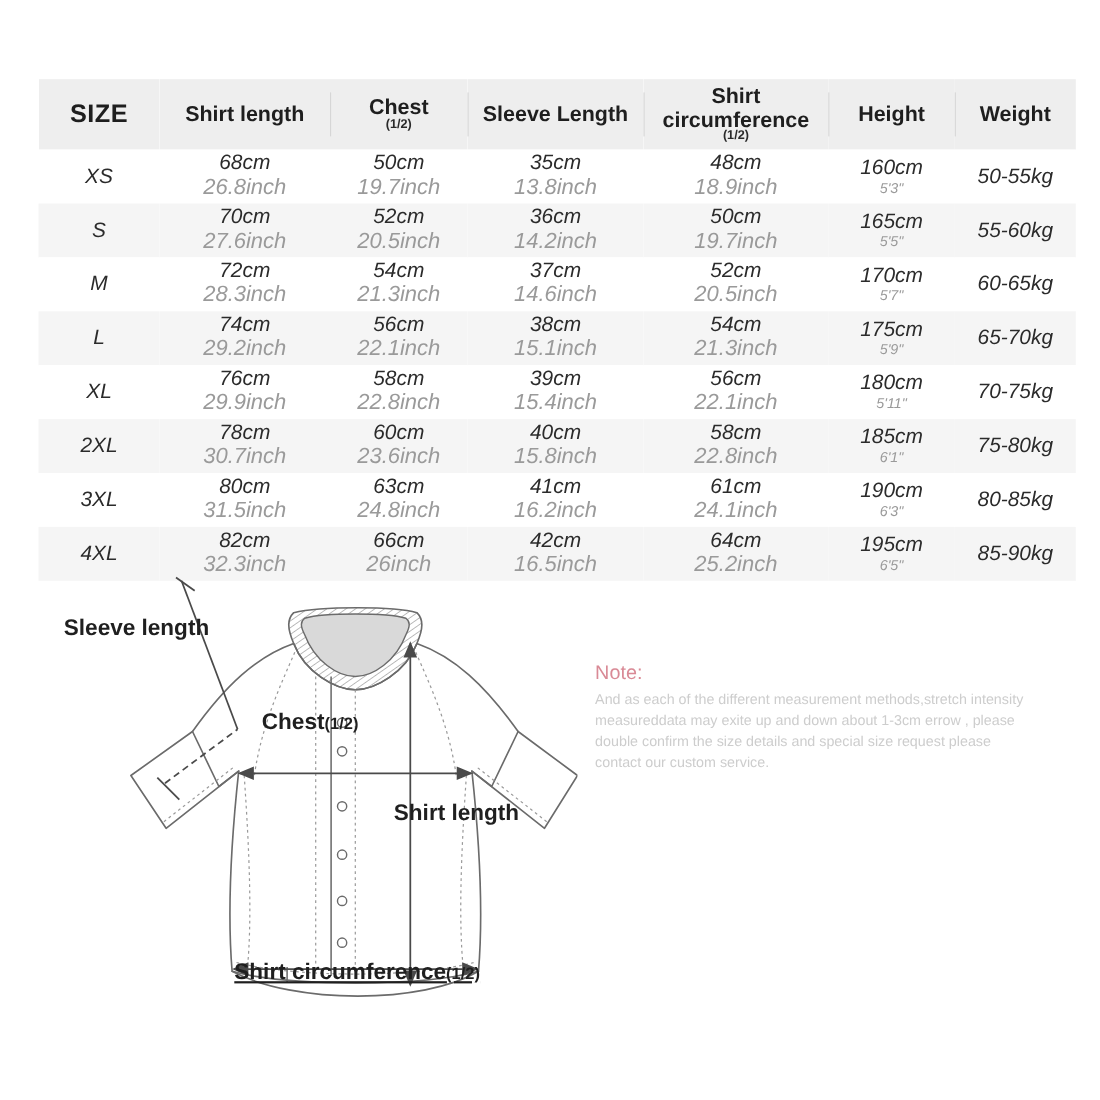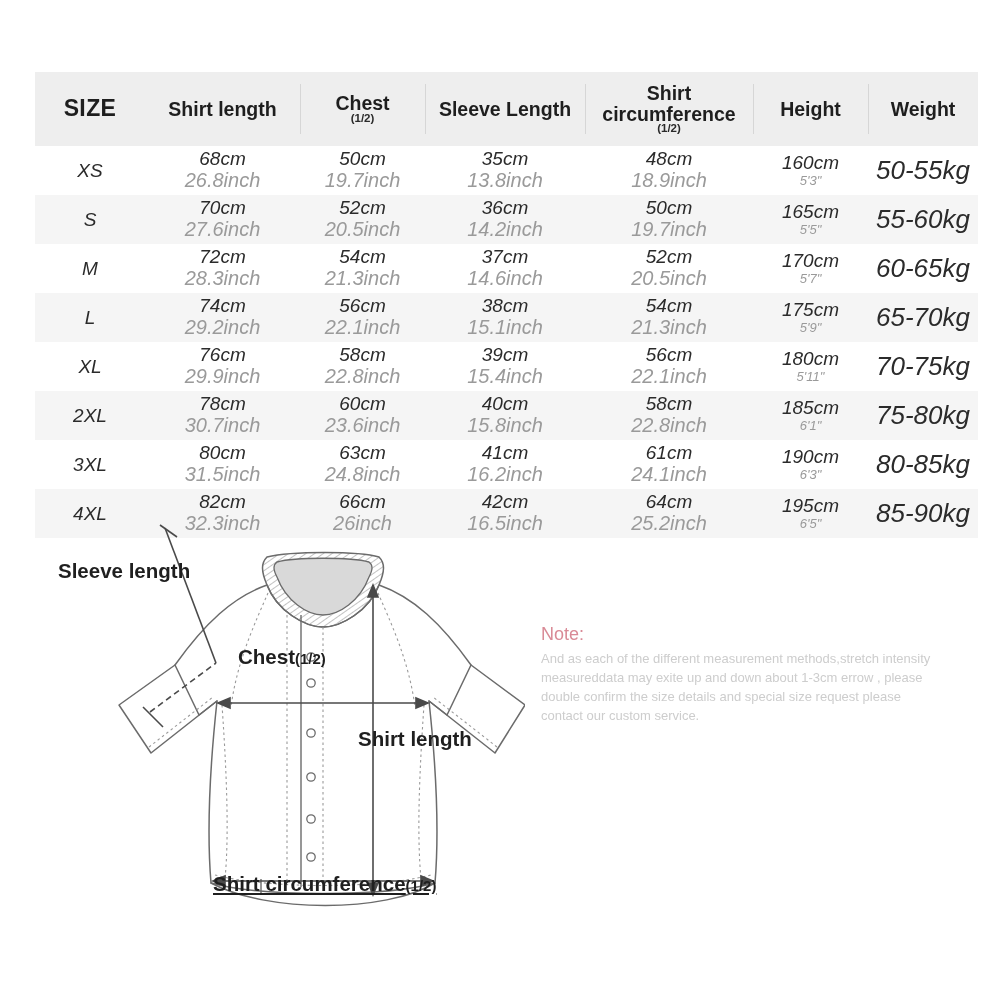--- a/index.html
+++ b/index.html
@@ -25,21 +25,21 @@
     table-layout: fixed;
   }
   #size-table td, #size-table th {
     padding: 0;
     margin: 0;
     text-align: center;
     vertical-align: middle;
   }
   .hdr-row {
     background: #eeeeee;
-    height: 74px;
+    height: 64px;
   }
   .hdr-cell {
     font-size: 19.5px;
     font-weight: bold;
     color: #1e1e1e;
     line-height: 1.04;
     position: relative;
   }
   .hdr-cell.divided::before {
     content: "";
@@ -80,21 +80,21 @@
     color: #9a9a9a;
     line-height: 1.08;
   }
   .cell-dual .ft {
     display: block;
     font-size: 13px;
     color: #9a9a9a;
     line-height: 1.08;
   }
   .cell-single {
-    font-size: 26px;
+    font-size: 19px;
     color: #2b2b2b;
   }
 
   
   #diagram-area {
     position: absolute;
     left: 0;
     top: 515px;
     width: 1000px;
     height: 420px;
@@ -114,21 +114,21 @@
   }
   #label-sleeve { left: 58px;  top: 559px; }
   #label-chest  { left: 238px; top: 645px; }
   #label-length { left: 358px; top: 727px; }
   #label-circ   { left: 213px; top: 872px; text-decoration: underline; }
 
   
   #note-block {
     position: absolute;
     left: 541px;
-    top: 622px;
+    top: 599px;
     width: 400px;
   }
   #note-title {
     font-size: 18px;
     color: #d98a96;
     line-height: 1.42;
     margin-bottom: 1px;
   }
   #note-body {
     font-size: 13px;

